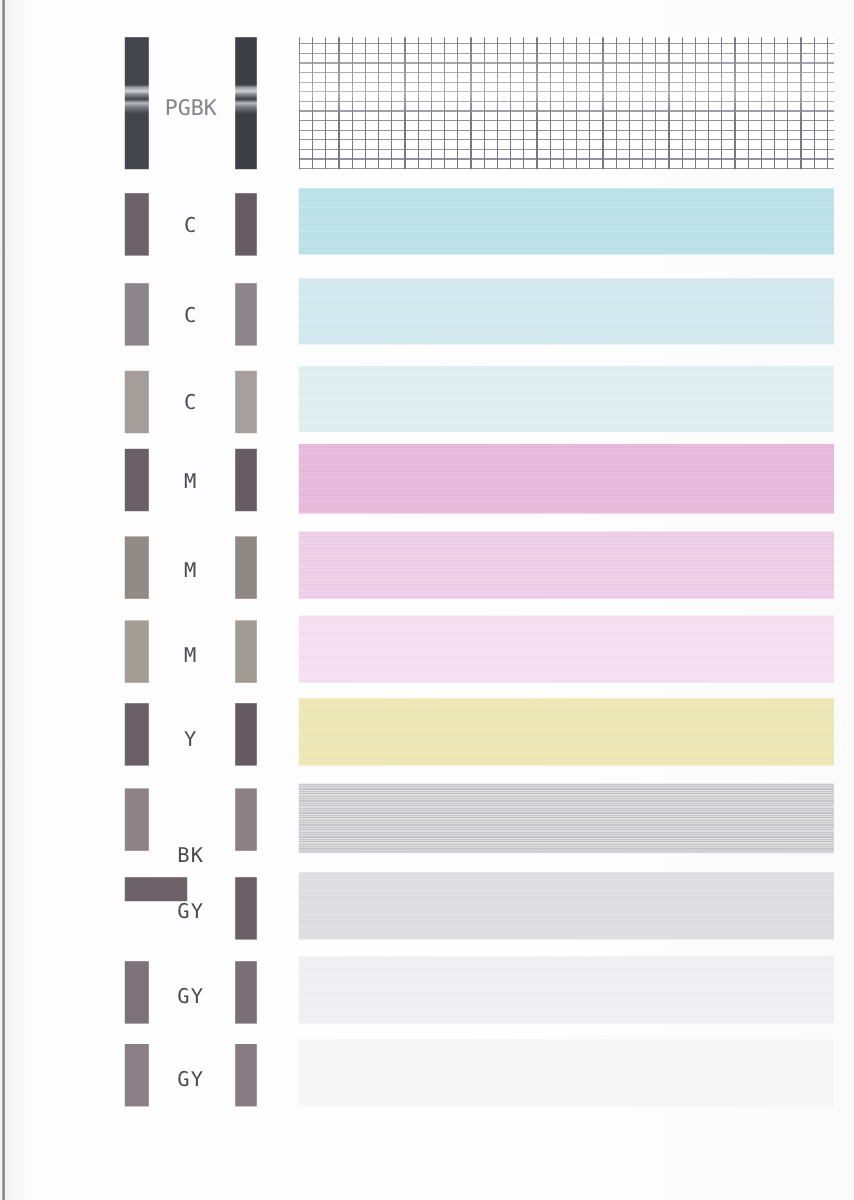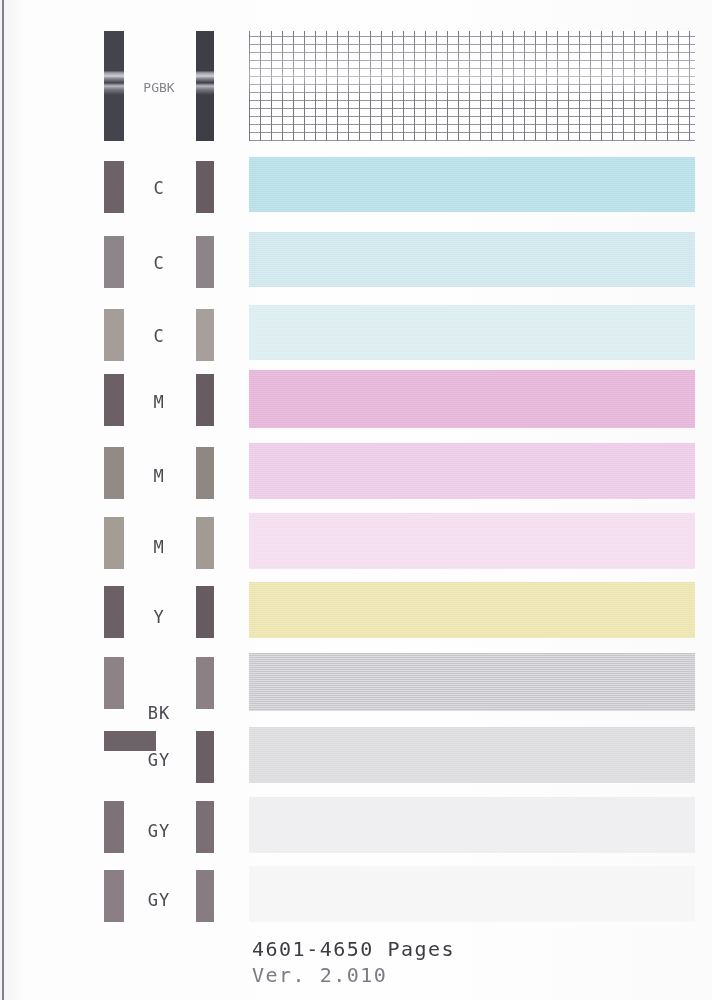--- a/index.html
+++ b/index.html
@@ -55,21 +55,21 @@
     left: 128px;
     width: 62px;
     text-align: center;
     font-family: "DejaVu Sans Mono", monospace;
     font-size: 17px;
     letter-spacing: 1px;
     color: #4a4a52;
   }
   .row-label.faded {
     color: #6f6f78;
-    font-size: 13px;
+    font-size: 18px;
     letter-spacing: 0px;
     opacity: .85;
   }
 
   .band {
     position: absolute;
     left: 249px;
   }
 
   
@@ -215,18 +215,14 @@
         <div class="row-label" style="top: 821px;">GY</div>
       </div>
       <div class="row">
         <div class="band" style="top: 866px; height: 56px; width: 446px; background: rgb(246, 246, 247);"></div>
         <div class="bar bar-a" style="top: 870px; width: 20px; height: 52px; background: rgb(138, 127, 132);"></div>
         <div class="bar bar-b" style="top: 870px; width: 18px; height: 52px; background: rgb(135, 124, 129);"></div>
         <div class="row-label" style="top: 890px;">GY</div>
       </div>
     </div>
 
-  <div id="footer">
-    <div class="footer-line">4601-4650 Pages</div>
-    <div class="footer-line light">Ver. 2.010</div>
-  </div>
 
 </div>
 
 </body></html>

